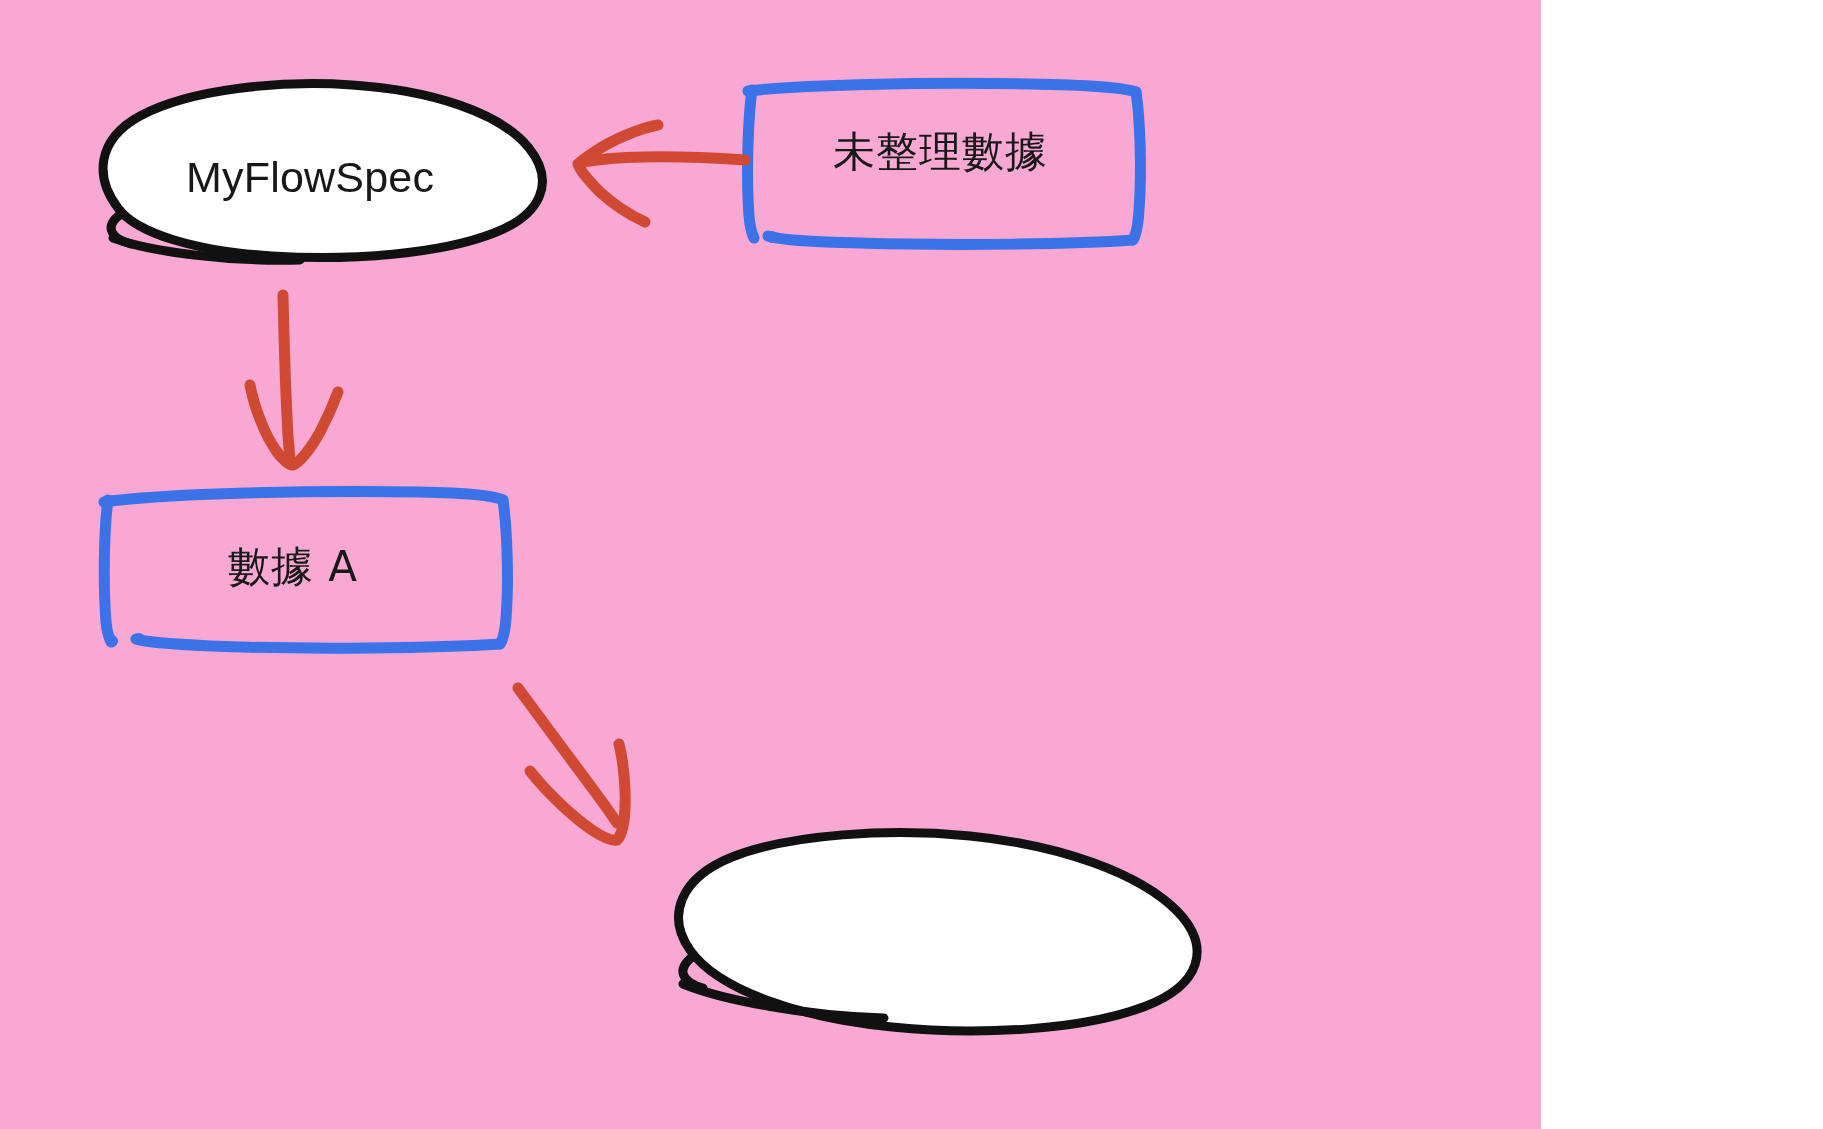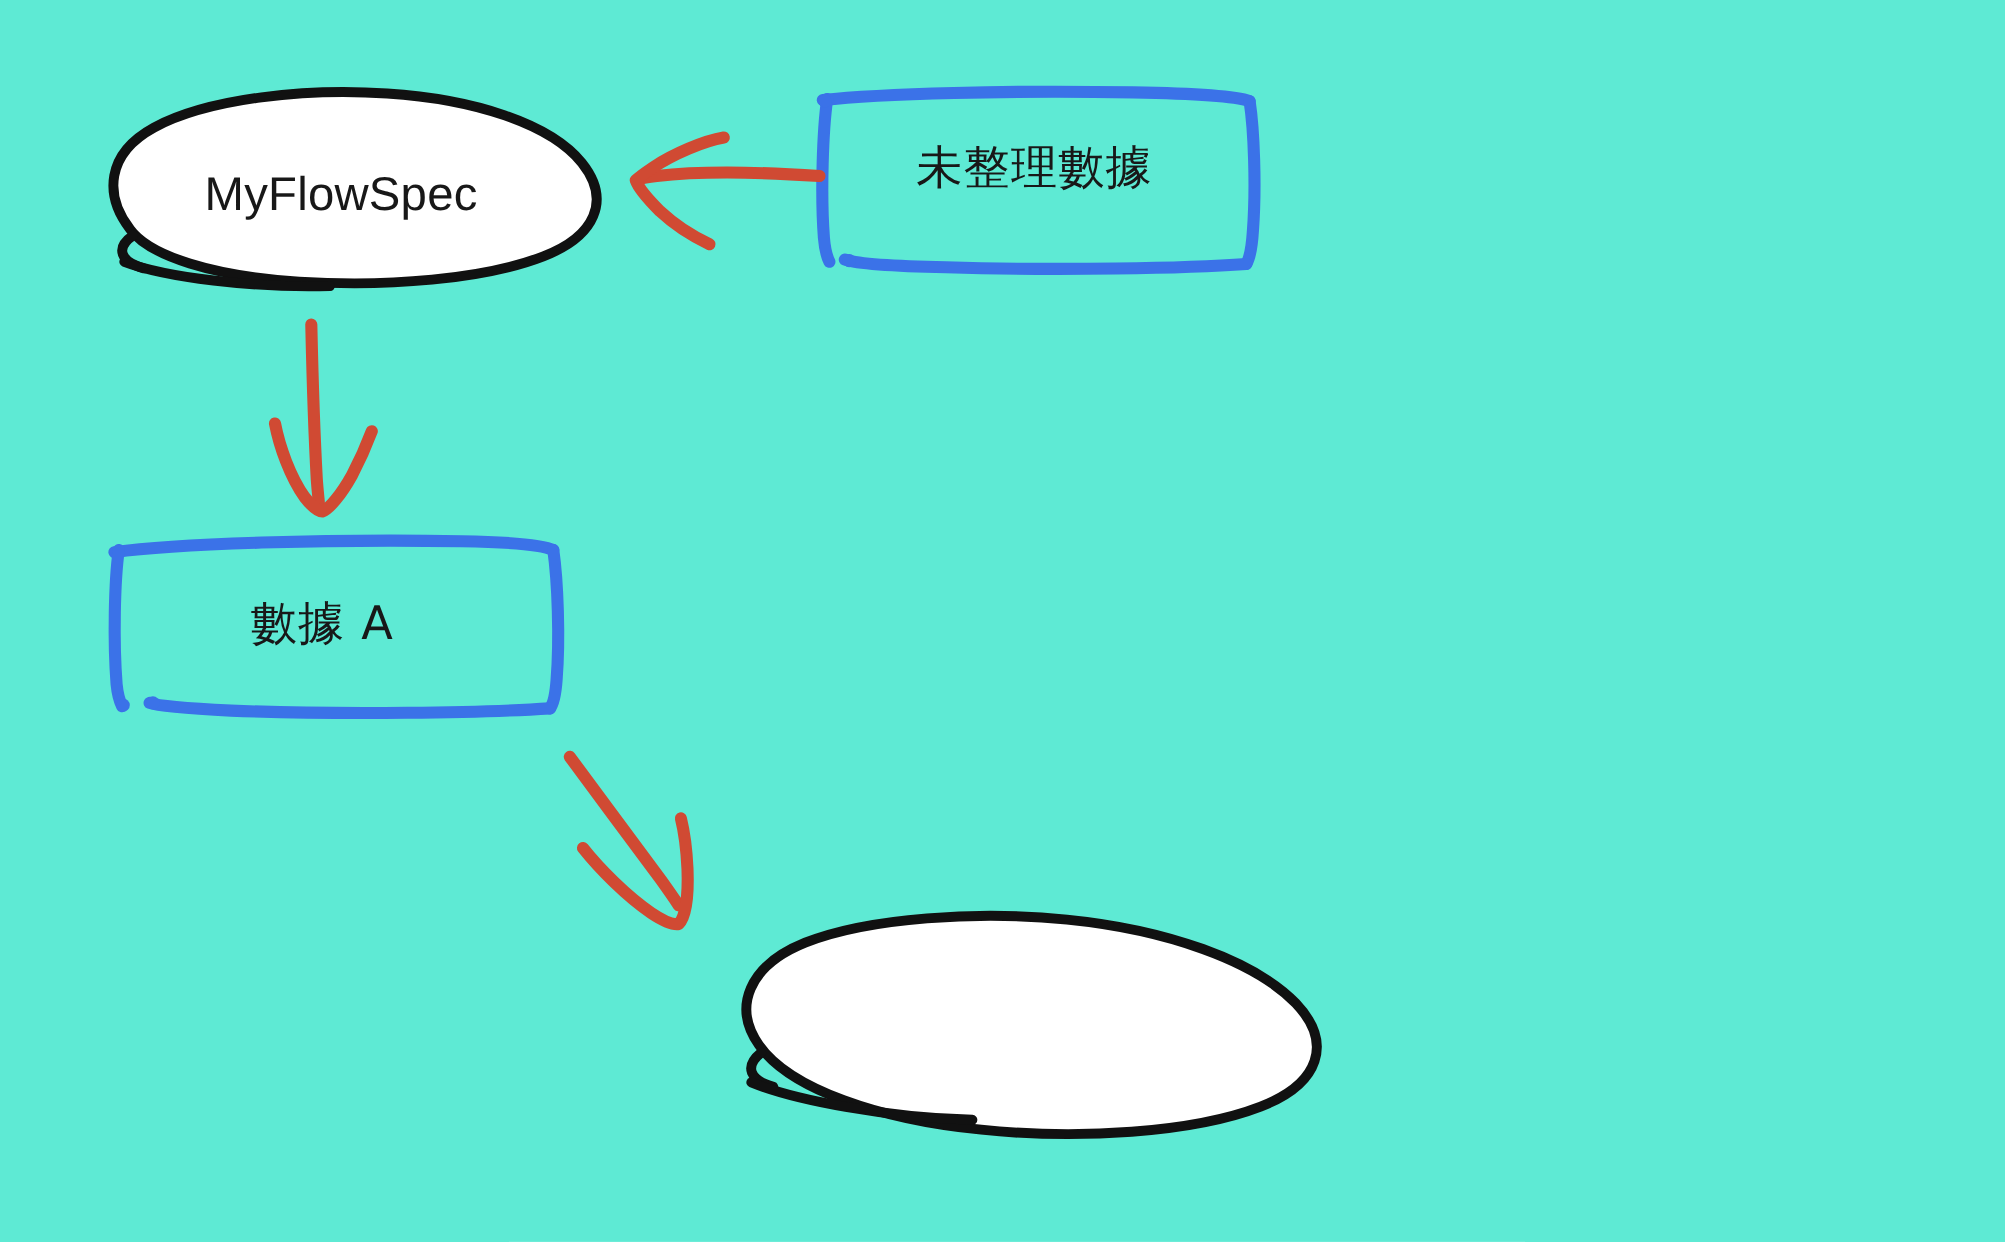--- a/index.html
+++ b/index.html
@@ -6,23 +6,23 @@
   html, body {
     margin: 0;
     padding: 0;
     background: #ffffff;
   }
   body {
     font-family: "Liberation Sans", "DejaVu Sans", sans-serif;
   }
   #canvas-root {
     position: relative;
-    width: 1823px;
+    width: 1541px;
     height: 1129px;
-    background: #5eead4;
+    background: #f9a8d4;
     overflow: hidden;
   }
   #sketch-layer {
     position: absolute;
     top: 0;
     left: 0;
     width: 1823px;
     height: 1129px;
   }
   .node-label {

